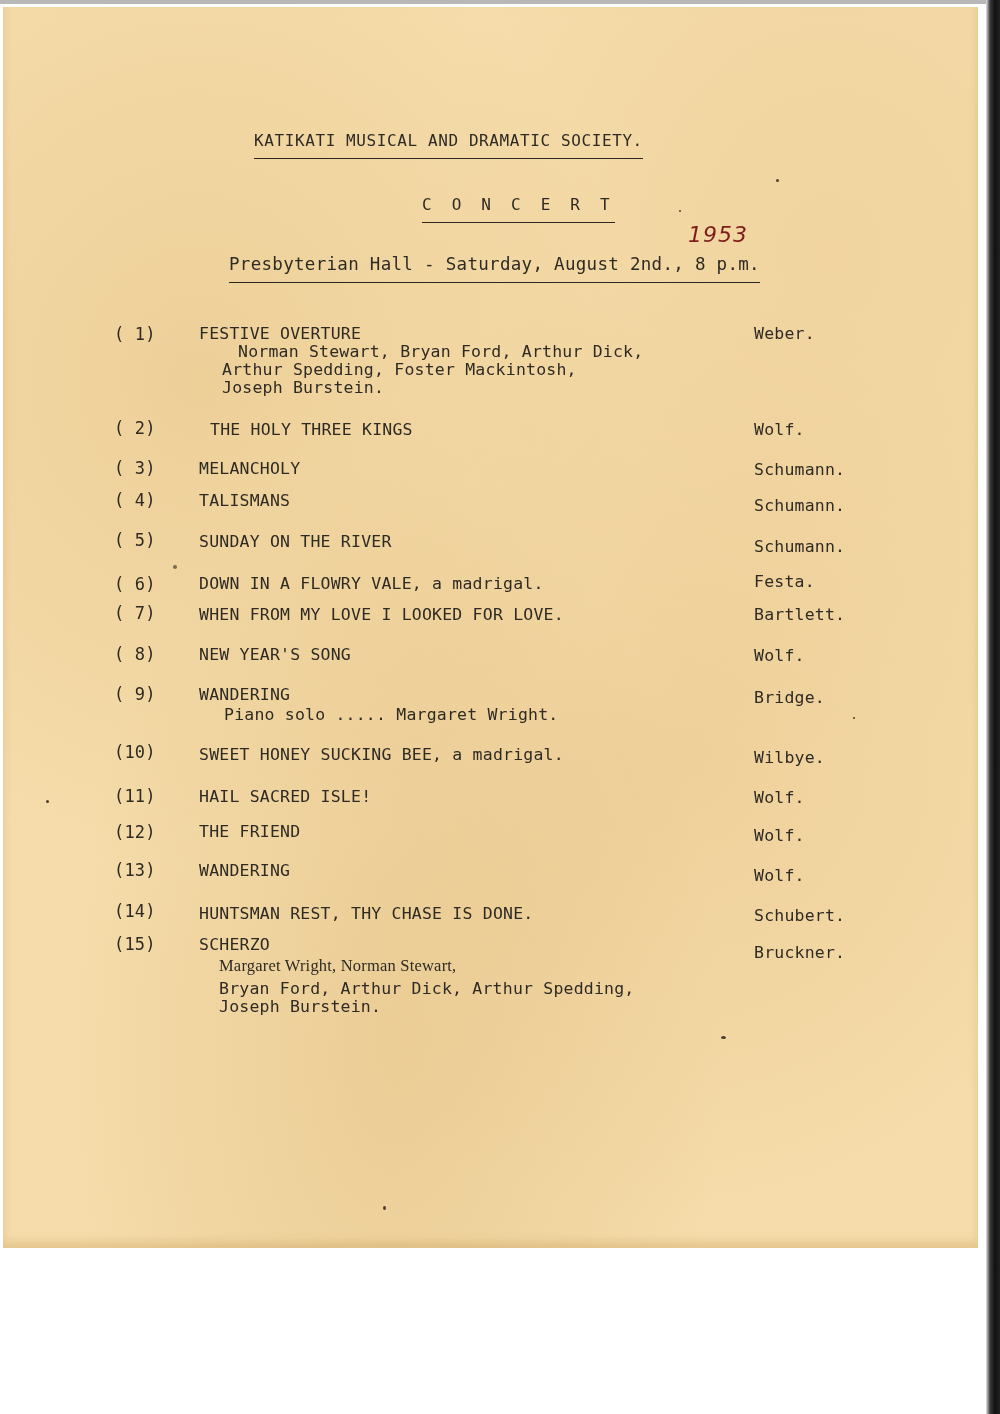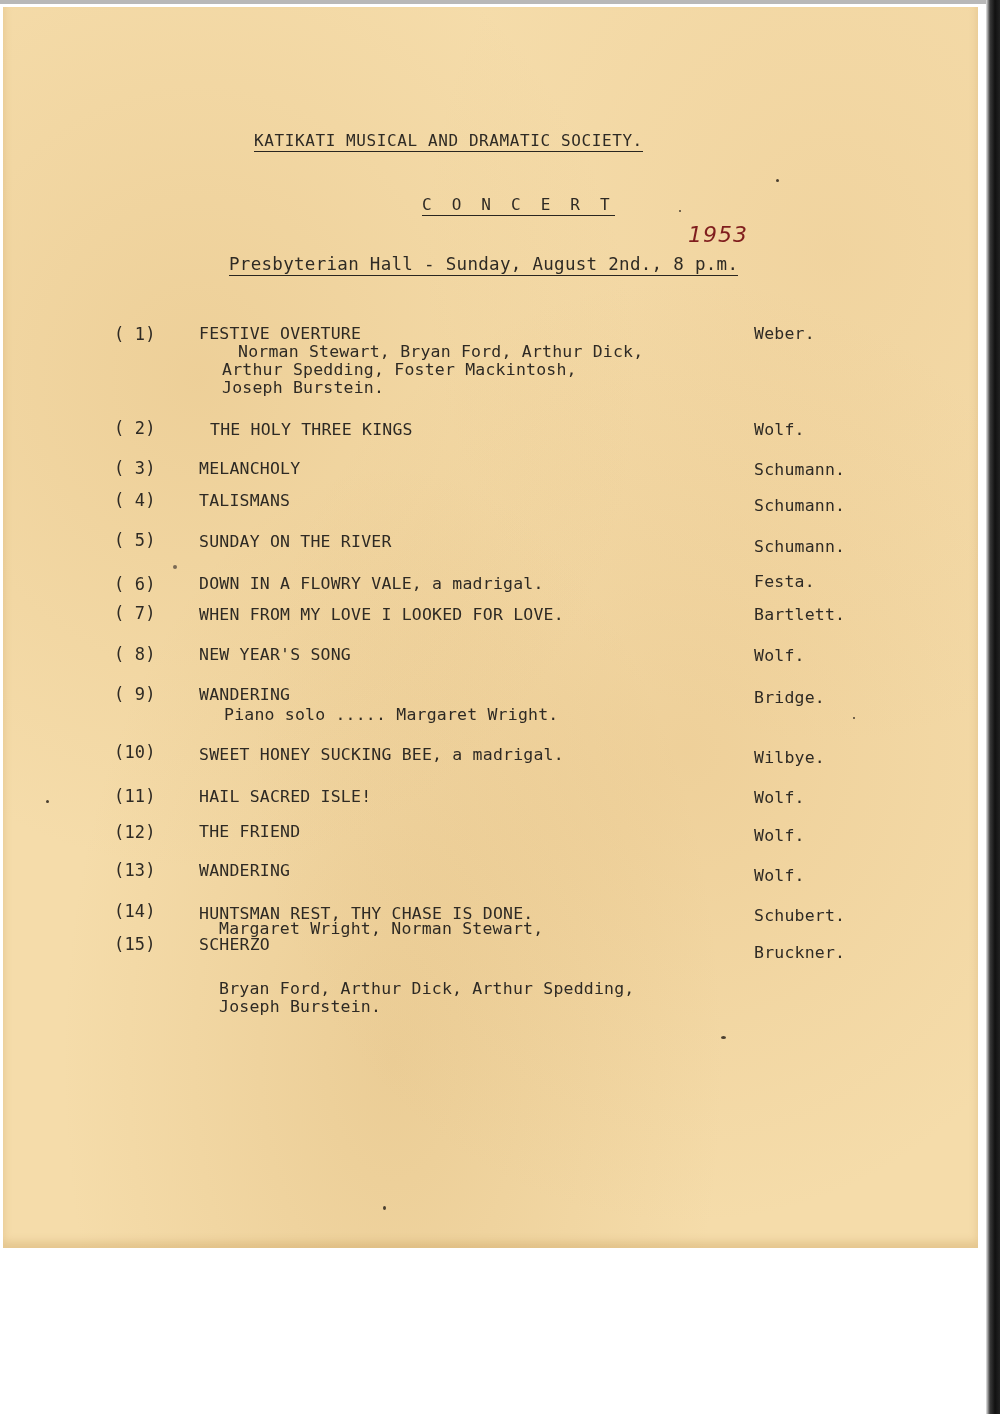--- a/index.html
+++ b/index.html
@@ -32,21 +32,21 @@
       box-shadow: inset 0 -6px 8px rgba(180,130,60,0.25);
     }
     .tw {
       position: absolute;
       font-family: "DejaVu Sans Mono", "Liberation Mono", monospace;
       color: #2e2a24;
       font-size: 16.5px;
       white-space: pre;
       letter-spacing: 0.2px;
     }
-    .u { border-bottom: 1.6px solid #2a2620; padding-bottom: 1px; }
+    .u { border-bottom: 1.6px solid #2a2620; padding-bottom: 8px; }
     .society { left: 254px; top: 131px; letter-spacing: 0.6px; font-size: 16px; }
     .concert { left: 422px; top: 195px; letter-spacing: 5.2px; font-size: 16px; }
     .venue { left: 229px; top: 254px; font-size: 17.5px; letter-spacing: 0.3px; }
     .year {
       position: absolute; left: 688px; top: 222px;
       font-family: "DejaVu Sans", sans-serif; font-size: 22px;
       color: #7f1d1d; letter-spacing: 1px; font-style: italic;
     }
     .num { left: 114px; font-size: 17px; }
     .title { left: 199px; }
@@ -69,21 +69,21 @@
   <div class="speck" style="left:170px;top:558px;width:4px;height:4px;background:#7a6a55;"></div>
   <div class="speck" style="left:43px;top:793px;"></div>
   <div class="speck" style="left:718px;top:1029px;width:5px;height:3px;"></div>
   <div class="speck" style="left:850px;top:710px;width:2px;height:2px;"></div>
   <div class="speck" style="left:380px;top:1199px;width:3px;height:4px;"></div>
 </div>
 
 <div class="tw society u">KATIKATI MUSICAL AND DRAMATIC SOCIETY.</div>
 <div class="tw concert u">C O N C E R T</div>
 <div class="year">1953</div>
-<div class="tw venue u">Presbyterian Hall - Sunday, August 2nd., 8 p.m.</div>
+<div class="tw venue u">Presbyterian Hall - Saturday, August 2nd., 8 p.m.</div>
 
 <div class="tw num" style="top:324px;">( 1)</div>
 <div class="tw title" style="top:324px;text-align:right;">FESTIVE OVERTURE</div>
 <div class="tw perf" style="top:343px;margin-left:16px;">Norman Stewart, Bryan Ford, Arthur Dick,</div>
 <div class="tw perf" style="top:361px;">Arthur Spedding, Foster Mackintosh,</div>
 <div class="tw perf" style="top:379px;">Joseph Burstein.</div>
 <div class="tw comp" style="top:324px;">Weber.</div>
 
 <div class="tw num" style="top:418px;">( 2)</div>
 <div class="tw title" style="top:420px;margin-left:11px;">THE HOLY THREE KINGS</div>
@@ -133,16 +133,16 @@
 <div class="tw num" style="top:860px;">(13)</div>
 <div class="tw title" style="top:861px;">WANDERING</div>
 <div class="tw comp" style="top:866px;">Wolf.</div>
 
 <div class="tw num" style="top:901px;">(14)</div>
 <div class="tw title" style="top:904px;">HUNTSMAN REST, THY CHASE IS DONE.</div>
 <div class="tw comp" style="top:906px;">Schubert.</div>
 
 <div class="tw num" style="top:934px;">(15)</div>
 <div class="tw title" style="top:935px;">SCHERZO</div>
-<div class="tw perf" style="top:920px;left:219px;">Margaret Wright, Norman Stewart,</div>
+<div class="tw perf" style="top:957px;left:219px;font-family:Liberation Serif, serif;">Margaret Wright, Norman Stewart,</div>
 <div class="tw perf" style="top:980px;left:219px;">Bryan Ford, Arthur Dick, Arthur Spedding,</div>
 <div class="tw perf" style="top:998px;left:219px;">Joseph Burstein.</div>
 <div class="tw comp" style="top:943px;">Bruckner.</div>
 
 </body></html>

